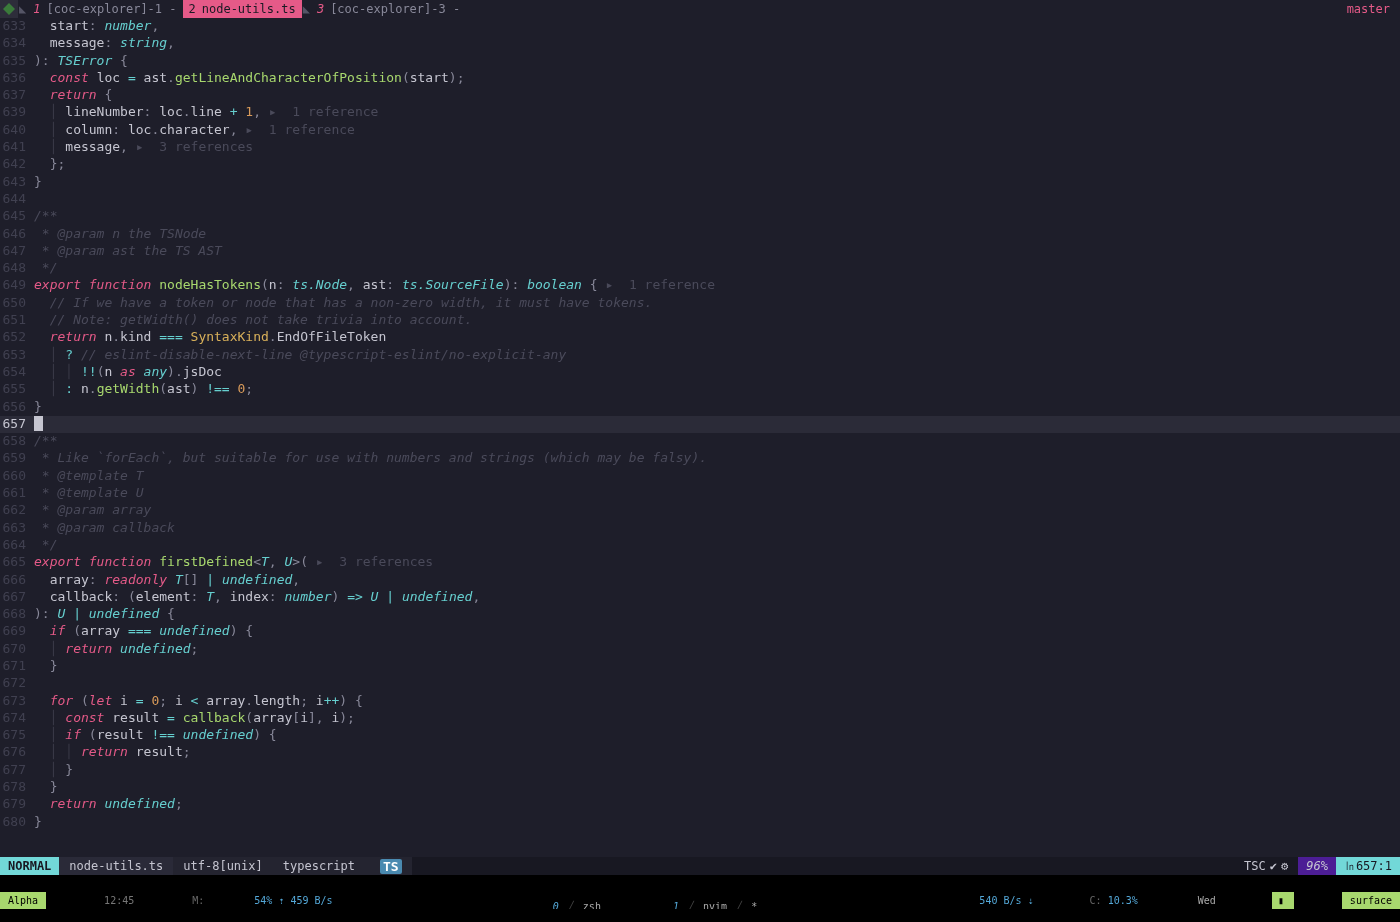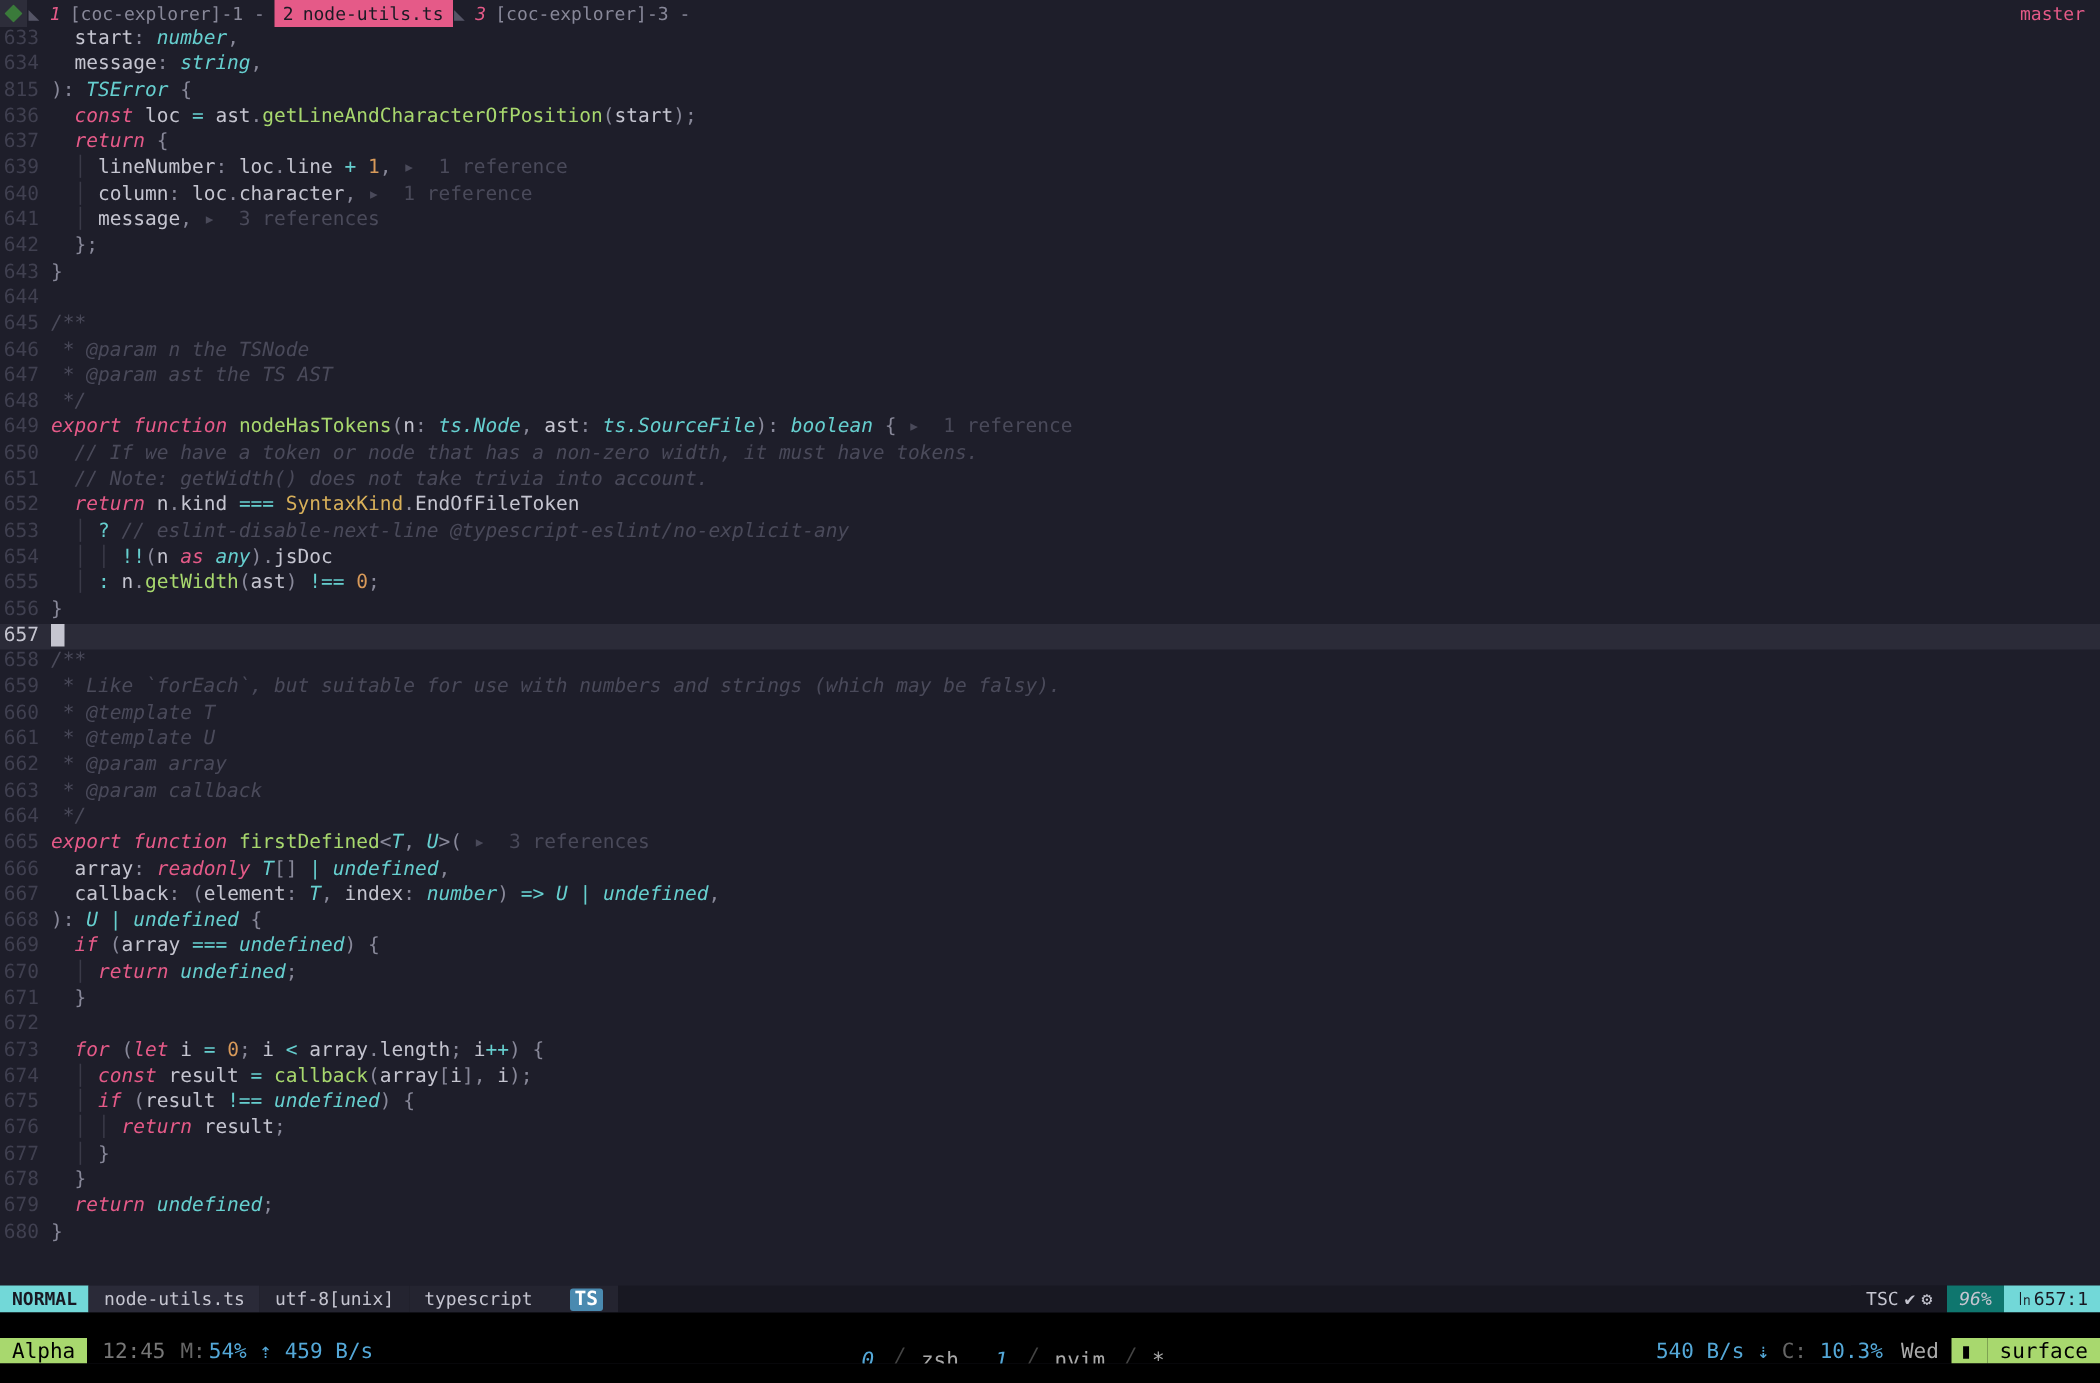--- a/index.html
+++ b/index.html
@@ -101,21 +101,21 @@
     align-items: center;
     font-size: 12px;
     font-style: normal;
   }
   .sl-mode { background: #72d8d8; color: #181822; padding: 0 8px; height: 100%; display: flex; align-items: center; font-weight: bold; }
   .sl-file { background: #2a2a38; color: #c5c5d0; padding: 0 10px; height: 100%; display: flex; align-items: center; }
   .sl-enc  { background: #242430; color: #c5c5d0; padding: 0 10px; height: 100%; display: flex; align-items: center; }
   .sl-ft   { background: #242430; color: #c5c5d0; padding: 0 10px; height: 100%; display: flex; align-items: center; gap: 25px; }
   .sl-spacer { flex: 1; }
   .sl-tsc  { background: #181822; color: #c5c5d0; padding: 0 10px; height: 100%; display: flex; align-items: center; gap: 4px; }
-  .sl-pct  { background: #0f766e; color: #c5c5d0; padding: 0 8px; height: 100%; display: flex; align-items: center; font-style: italic; }
+  .sl-pct  { background: #4c1d95; color: #c5c5d0; padding: 0 8px; height: 100%; display: flex; align-items: center; font-style: italic; }
   .sl-pos  { background: #72d8d8; color: #181822; padding: 0 8px; height: 100%; display: flex; align-items: center; }
 
   
   .cmdline {
     position: absolute;
     bottom: 30px;
     left: 0; right: 0;
     height: 17px;
     background: #000;
   }
@@ -123,22 +123,23 @@
   
   .tmuxbar {
     position: absolute;
     bottom: 13px;
     left: 0; right: 0;
     height: 17px;
     background: #000;
     display: flex;
     align-items: center;
     color: #888;
-    font-size: 14px;
-    font-style: normal;
+    font-size: 10px;
+    font-style: normal;
+    gap: 48px;
   }
   .tx-sess { background: #a8d86e; color: #000; padding: 0 8px; height: 100%; display: flex; align-items: center; }
   .tx-time { color: #777; padding: 0 10px; }
   .tx-mem  { color: #54a8d8; padding: 0 2px; }
   .tx-label{ color: #666; }
   .tx-spacer { flex: 1; }
   .tx-win { color: #aaa; padding: 0 4px; margin-top: 12px; }
   .tx-winnum { color: #54a8d8; font-style: italic; }
   .tx-net { color: #54a8d8; padding: 0 4px; }
   .tx-day { color: #aaa; padding: 0 8px; }
@@ -176,21 +177,21 @@
     <span>[coc-explorer]-3 -</span>
   </div>
   <div class="tab-branch">
     <span>master </span>
   </div>
 </div>
 
 <div class="code-area">
   <div class="line"><span class="gutter">633</span><span class="code">  <span class="id">start</span><span class="pn">: </span><span class="ty">number</span><span class="pn">,</span></span></div>
   <div class="line"><span class="gutter">634</span><span class="code">  <span class="id">message</span><span class="pn">: </span><span class="ty">string</span><span class="pn">,</span></span></div>
-  <div class="line"><span class="gutter">815</span><span class="code"><span class="pn">): </span><span class="ty">TSError</span><span class="pn"> {</span></span></div>
+  <div class="line"><span class="gutter">635</span><span class="code"><span class="pn">): </span><span class="ty">TSError</span><span class="pn"> {</span></span></div>
   <div class="line"><span class="gutter">636</span><span class="code">  <span class="kw">const</span> <span class="id">loc</span> <span class="op">=</span> <span class="id">ast</span><span class="pn">.</span><span class="fn">getLineAndCharacterOfPosition</span><span class="pn">(</span><span class="id">start</span><span class="pn">);</span></span></div>
   <div class="line"><span class="gutter">637</span><span class="code">  <span class="kw">return</span><span class="pn"> {</span></span></div>
   <div class="line"><span class="gutter">639</span><span class="code">  <span class="gd">│ </span><span class="id">lineNumber</span><span class="pn">: </span><span class="id">loc</span><span class="pn">.</span><span class="id">line</span> <span class="op">+</span> <span class="num">1</span><span class="pn">,</span><span class="hint"> ▸  1 reference</span></span></div>
   <div class="line"><span class="gutter">640</span><span class="code">  <span class="gd">│ </span><span class="id">column</span><span class="pn">: </span><span class="id">loc</span><span class="pn">.</span><span class="id">character</span><span class="pn">,</span><span class="hint"> ▸  1 reference</span></span></div>
   <div class="line"><span class="gutter">641</span><span class="code">  <span class="gd">│ </span><span class="id">message</span><span class="pn">,</span><span class="hint"> ▸  3 references</span></span></div>
   <div class="line"><span class="gutter">642</span><span class="code">  <span class="pn">};</span></span></div>
   <div class="line"><span class="gutter">643</span><span class="code"><span class="pn">}</span></span></div>
   <div class="line"><span class="gutter">644</span><span class="code"></span></div>
   <div class="line"><span class="gutter">645</span><span class="code"><span class="cm">/**</span></span></div>
   <div class="line"><span class="gutter">646</span><span class="code"><span class="cm"> * @param n the TSNode</span></span></div>

